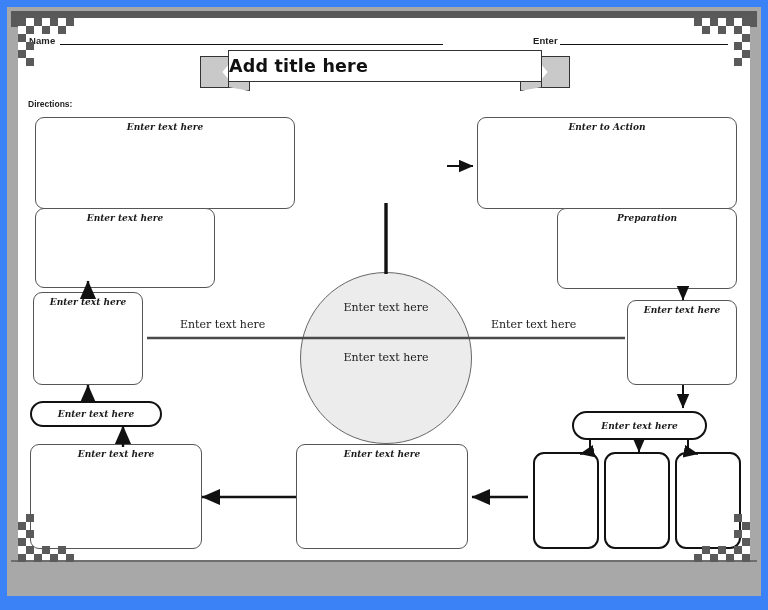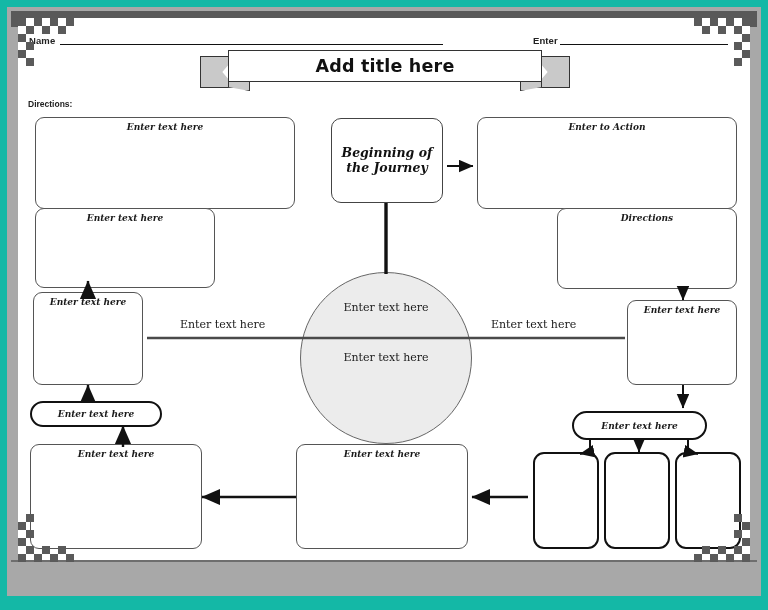--- a/index.html
+++ b/index.html
@@ -6,21 +6,21 @@
   html, body {
     width: 768px; height: 610px;
     background: #000;
     font-family: "Liberation Sans", sans-serif;
     overflow: hidden;
   }
 
   #page {
     position: relative;
     width: 768px; height: 610px;
-    background: #14b8a6;
+    background: #3b82f6;
   }
 
   
   .frame-outer {
     position: absolute;
     left: 7px; top: 7px;
     width: 754px; height: 589px;
     background: #a8a8a8;
   }
   .frame-inner-dark {
@@ -61,21 +61,21 @@
     background: #c9c9c9;
     border: 1.3px solid #333;
   }
   .tail-l { left: 0; clip-path: polygon(0 0, 100% 0, 62% 50%, 100% 100%, 0 100%); }
   .tail-r { right: 0; clip-path: polygon(0 0, 100% 0, 100% 100%, 0 100%, 38% 50%); }
   .banner-main {
     position: absolute; left: 28px; top: 0;
     width: 314px; height: 32px;
     background: #fff;
     border: 1.3px solid #333;
-    display: flex; align-items: center; justify-content: center;
+    display: flex; align-items: center; justify-content: flex-start;
   }
   .banner-text {
     font-size: 17.5px; font-weight: bold; color: #111;
     font-family: "DejaVu Sans", sans-serif;
     letter-spacing: .2px;
   }
   .banner-fold {
     position: absolute; width: 22px; height: 10px;
     background: #c9c9c9; border: 1.3px solid #333; border-top: none;
   }
@@ -313,37 +313,34 @@
   </div>
 
   <div class="box" style="left:30px; top:444px; width:172px; height:105px;">
     <span class="cap">Enter text here</span>
   </div>
 
   <div class="box" style="left:296px; top:444px; width:172px; height:105px;">
     <span class="cap">Enter text here</span>
   </div>
 
-  <div class="journey">
-    <span id="journey-text">Beginning of<br>the Journey</span>
-  </div>
 
   <div class="circle"></div>
   <div class="circ-label" style="left:300px; top:301px;">Enter text here</div>
   <div class="circ-label" style="left:300px; top:351px;">Enter text here</div>
 
   <div class="axis-label" style="left:180px; top:318px;">Enter text here</div>
   <div class="axis-label" style="left:491px; top:318px;">Enter text here</div>
 
   <div class="box" style="left:477px; top:117px; width:260px; height:92px;">
     <span class="cap">Enter to Action</span>
   </div>
 
   <div class="box" style="left:557px; top:208px; width:180px; height:81px;">
-    <span class="cap">Directions</span>
+    <span class="cap">Preparation</span>
   </div>
 
   <div class="box" style="left:627px; top:300px; width:110px; height:85px;">
     <span class="cap">Enter text here</span>
   </div>
 
   <div class="pill" style="left:572px; top:411px; width:135px; height:29px;">
     <span class="cap">Enter text here</span>
   </div>
 

